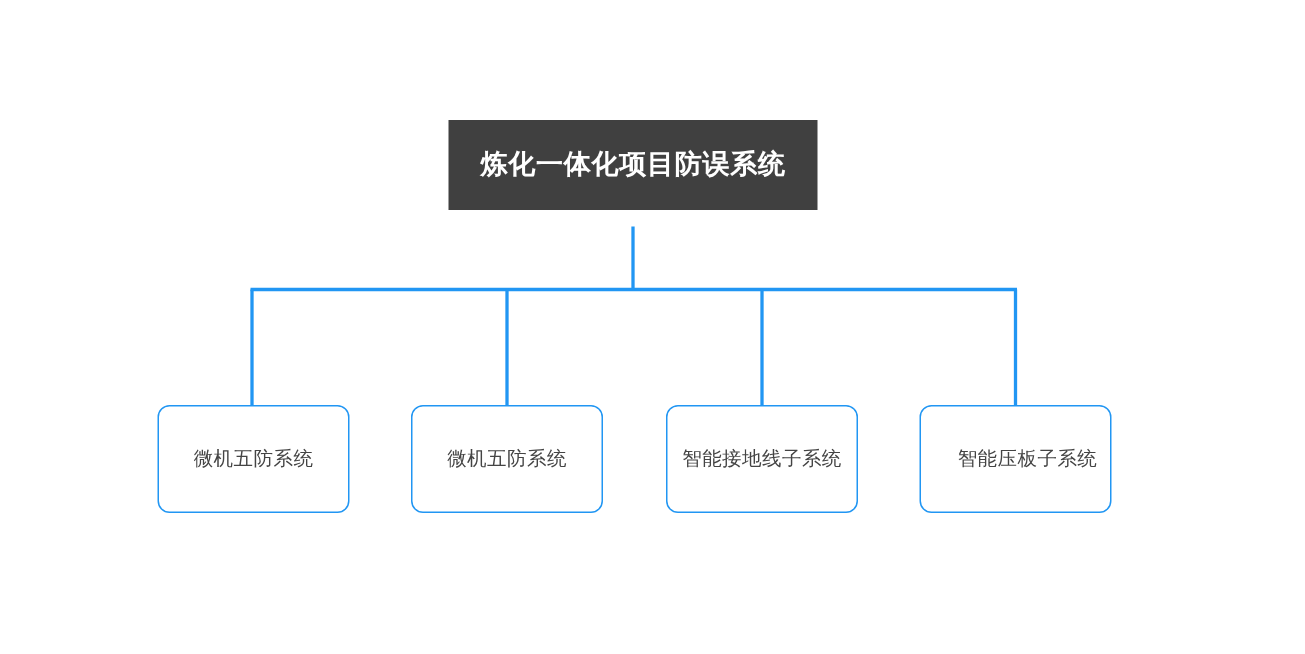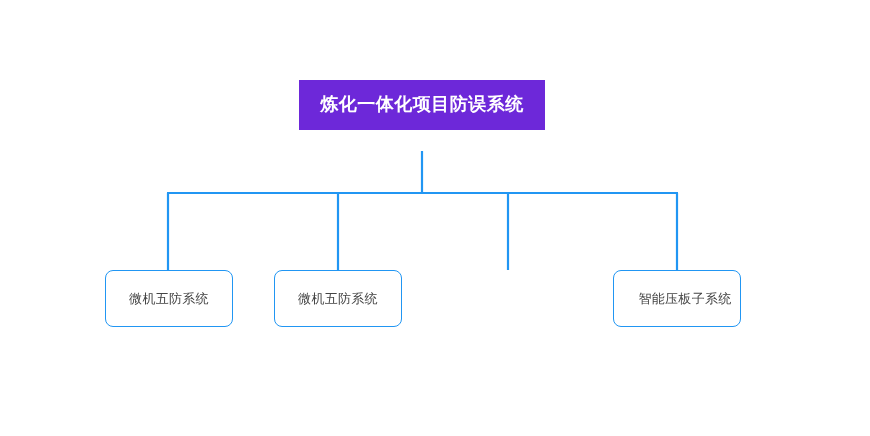--- a/index.html
+++ b/index.html
@@ -30,31 +30,31 @@
     box-sizing: border-box;
     display: flex;
     align-items: center;
     justify-content: center;
     text-align: center;
   }
   .node-root {
     left: 299px;
     top: 80px;
     width: 246px;
-    height: 50px;
-    background: #6d28d9;
+    height: 60px;
+    background: #404040;
     color: #ffffff;
     font-size: 18px;
     font-weight: bold;
     letter-spacing: 0.5px;
   }
   .node-child {
     top: 270px;
     width: 128px;
-    height: 57px;
+    height: 72px;
     background: #ffffff;
     border: 1.6px solid #2196f3;
     border-radius: 8px;
     color: #444444;
     font-size: 13px;
     font-weight: normal;
     letter-spacing: 0.3px;
   }
   .node-child-0 { left: 105px; }
   .node-child-1 { left: 274px; }
@@ -87,18 +87,21 @@
   </div>
 
   <div class="node node-child node-child-0">
     <span class="node-label">微机五防系统</span>
   </div>
 
   <div class="node node-child node-child-1">
     <span class="node-label">微机五防系统</span>
   </div>
 
+  <div class="node node-child node-child-2">
+    <span class="node-label">智能接地线子系统</span>
+  </div>
 
   <div class="node node-child node-child-3">
     <span class="node-label">智能压板子系统</span>
   </div>
 
 </div>
 
 </body></html>

